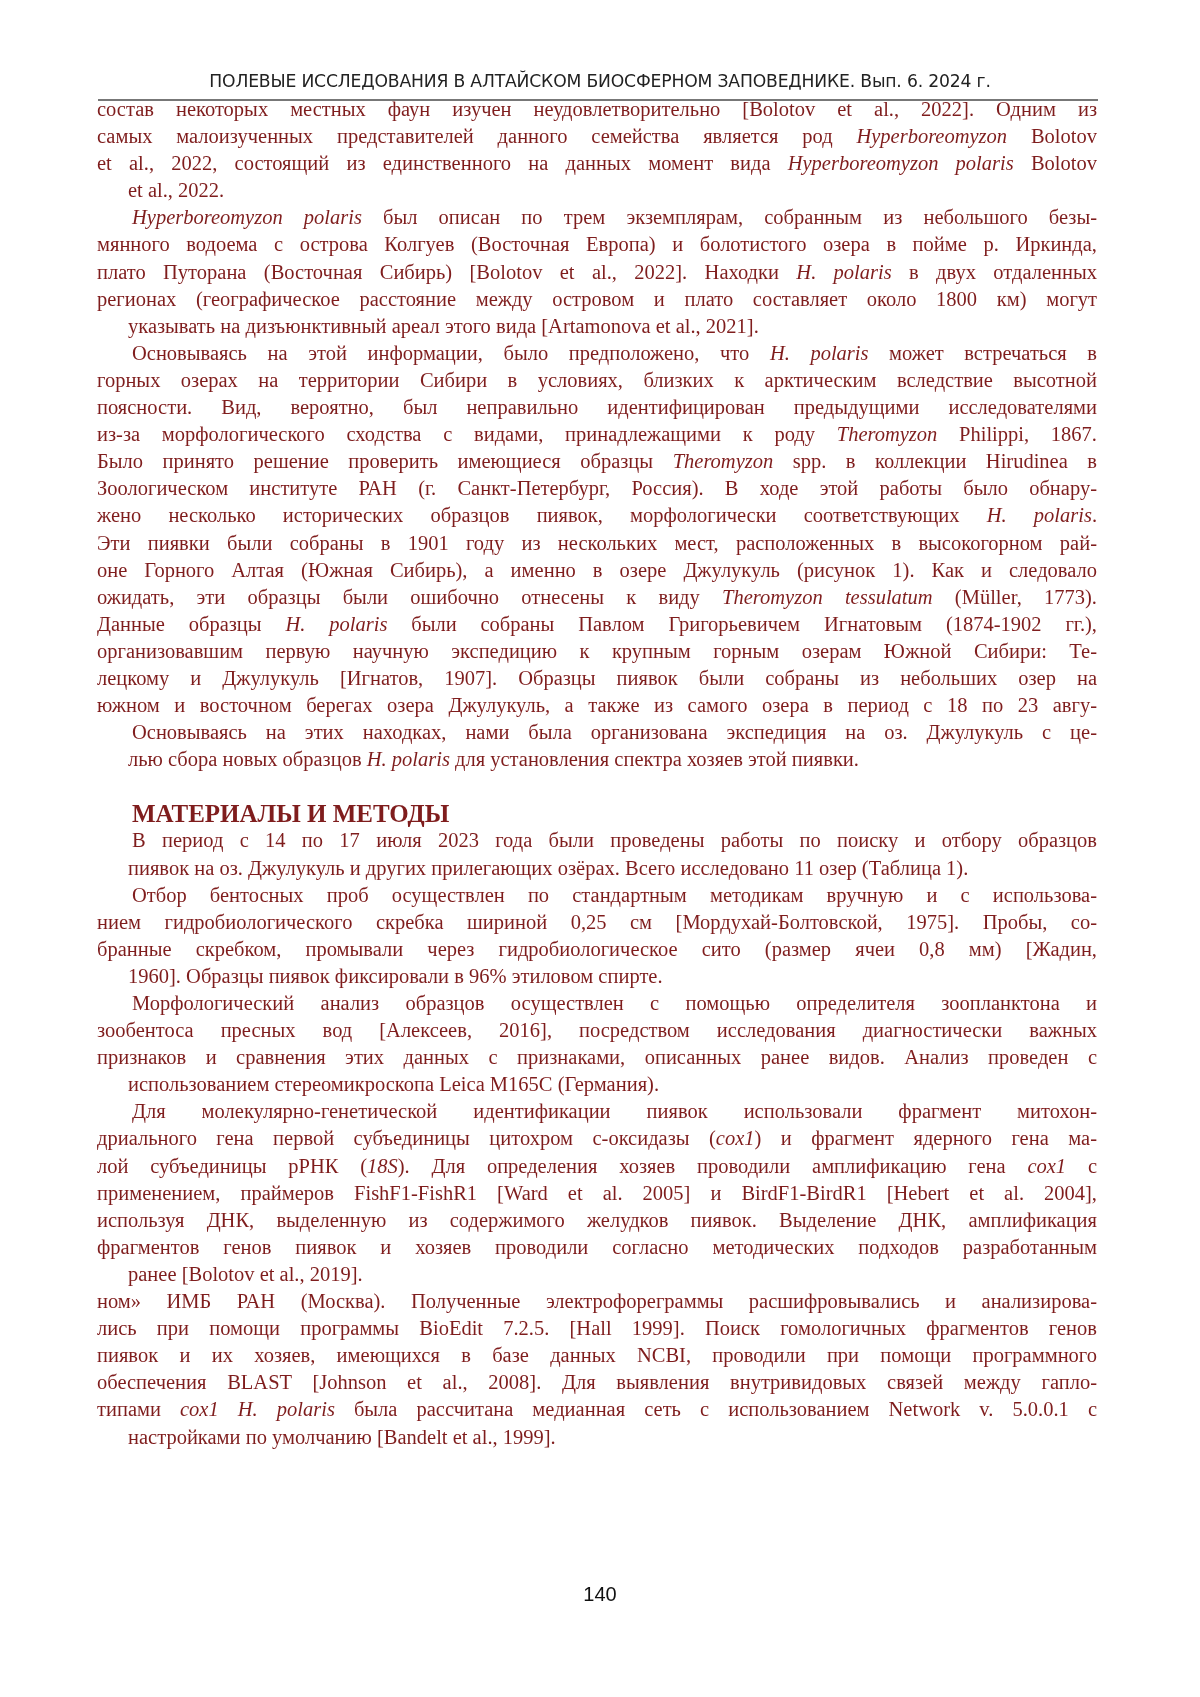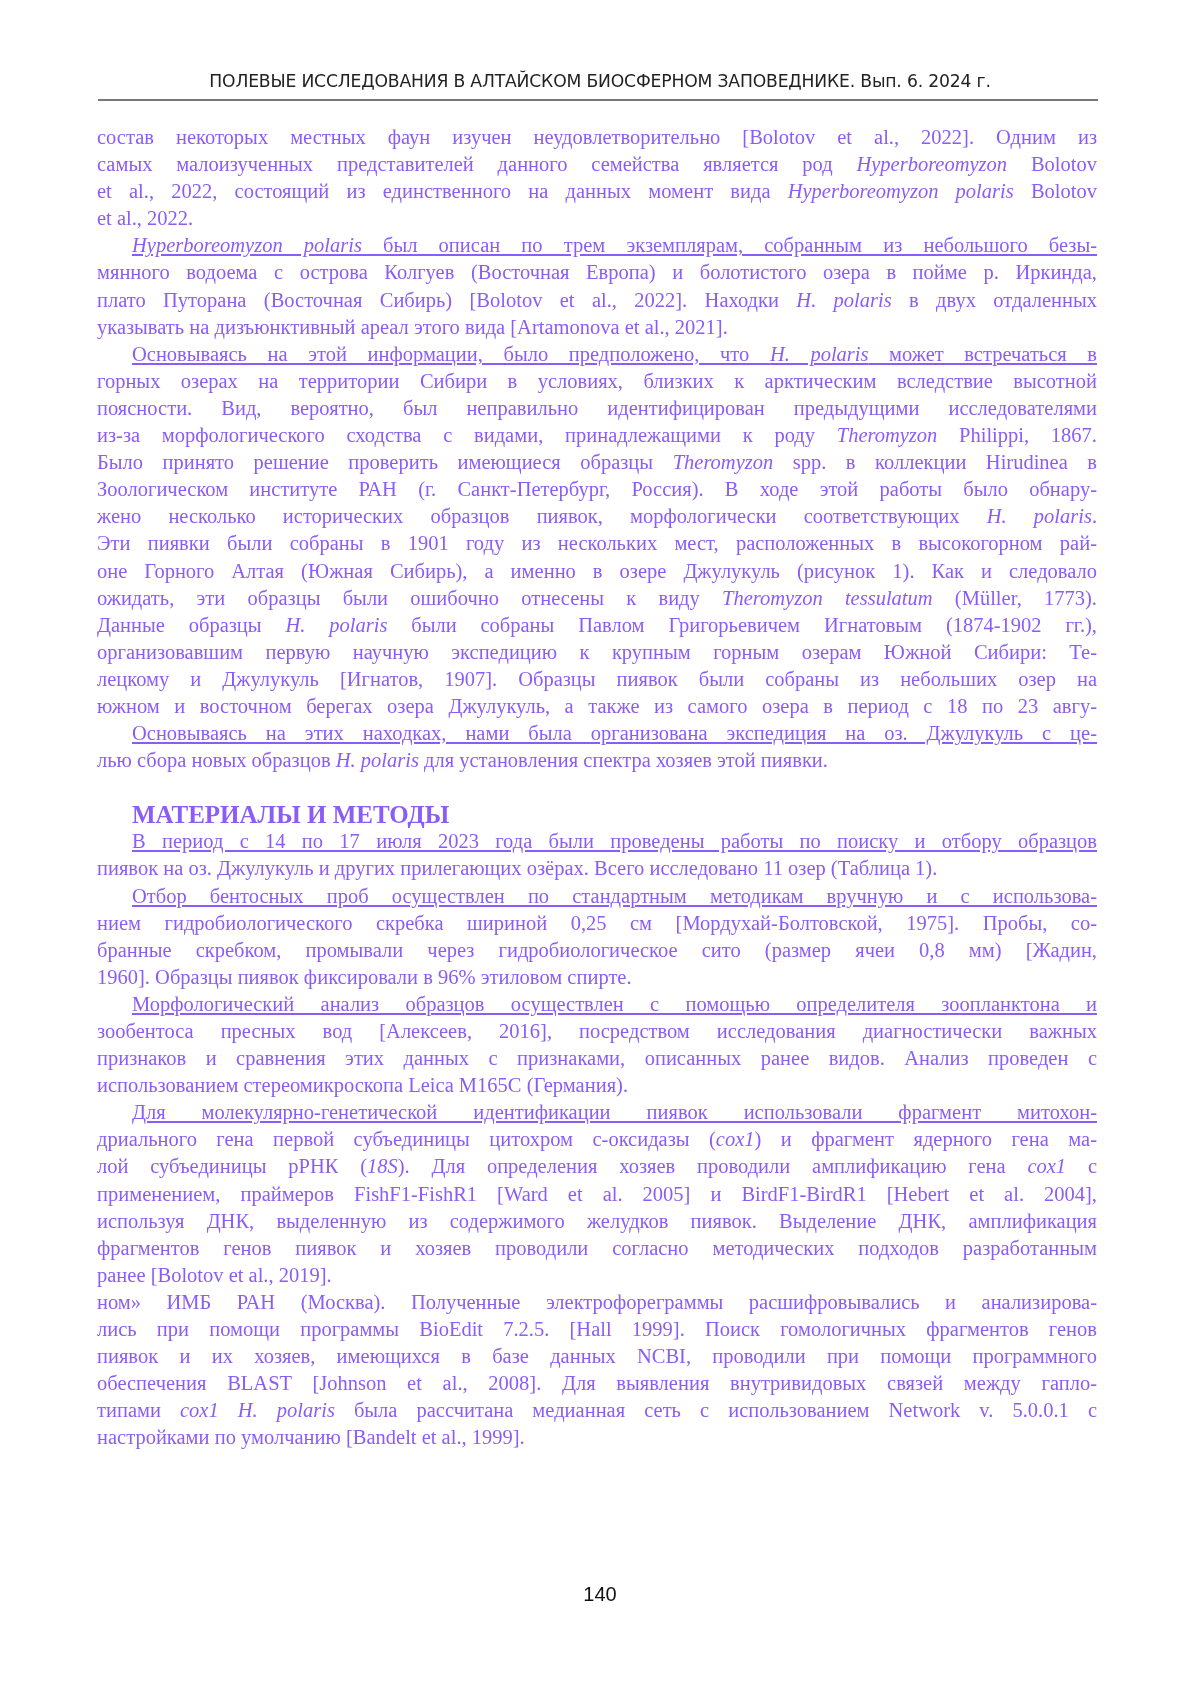--- a/index.html
+++ b/index.html
@@ -7,27 +7,27 @@
   .page { position: absolute; left: 0; top: 0; width: 1200px; height: 1697px; background: #fff; color: #111; border-radius: 6px; }
   .running-head {
     position: absolute; left: 100px; width: 1000px; top: 70px;
     text-align: center;
     font-family: "DejaVu Sans", sans-serif;
     font-size: 18.5px; letter-spacing: -0.2px; color: #222;
     transform: scaleX(0.93); transform-origin: center;
   }
   .head-rule { position: absolute; left: 98px; width: 1000px; top: 99px; height: 0; border-top: 2px solid #777; }
   .body {
-    position: absolute; left: 97px; top: 124px; width: 1000px;
+    position: absolute; left: 97px; top: 96px; width: 1000px;
     font-family: "Liberation Serif", serif;
-    font-size: 20.5px; line-height: 27.1px; color: #8b5cf6;
+    font-size: 20.5px; line-height: 27.1px; color: #7f1d1d;
   }
   .ln { display: block; text-align: justify; text-align-last: justify; white-space: nowrap; height: 27.1px; overflow: visible; }
-  .ln.last { text-align-last: left; }
-  .ln.ind { padding-left: 35px; text-decoration: underline; }
+  .ln.last { text-align-last: left; margin-left: 31px; }
+  .ln.ind { padding-left: 35px; }
   .ln-inner { display: block; width: 100%; white-space: normal; text-align: justify; text-align-last: justify; }
   .ln.last .ln-inner { text-align-last: left; }
   i { font-style: italic; }
   .section-gap { height: 27px; }
   .heading { font-weight: bold; padding-left: 35px; height: 27.1px; font-size: 25px; }
   .page-number {
     position: absolute; left: 0; width: 1200px; top: 1583px; text-align: center;
     font-family: Liberation Sans, sans-serif; font-size: 20px; color: #111;
   }
 </style>
@@ -57,20 +57,23 @@
         <div>
           <div class="ln ind">
             <span class="ln-inner"><i>Hyperboreomyzon polaris</i><span> был описан по трем экземплярам, собранным из небольшого безы-</span></span>
           </div>
           <div class="ln">
             <span class="ln-inner"><span>мянного водоема с острова Колгуев (Восточная Европа) и болотистого озера в пойме р. Иркинда,</span></span>
           </div>
           <div class="ln">
             <span class="ln-inner"><span>плато Путорана (Восточная Сибирь) [Bolotov et al., 2022]. Находки </span><i>H. polaris</i><span> в двух отдаленных</span></span>
           </div>
+          <div class="ln">
+            <span class="ln-inner"><span>регионах (географическое расстояние между островом и плато составляет около 1800 км) могут</span></span>
+          </div>
           <div class="ln last">
             <span class="ln-inner"><span>указывать на дизъюнктивный ареал этого вида [Artamonova et al., 2021].</span></span>
           </div>
         </div>
         <div>
           <div class="ln ind">
             <span class="ln-inner"><span>Основываясь на этой информации, было предположено, что </span><i>H. polaris</i><span> может встречаться в</span></span>
           </div>
           <div class="ln">
             <span class="ln-inner"><span>горных озерах на территории Сибири в условиях, близких к арктическим вследствие высотной</span></span>

